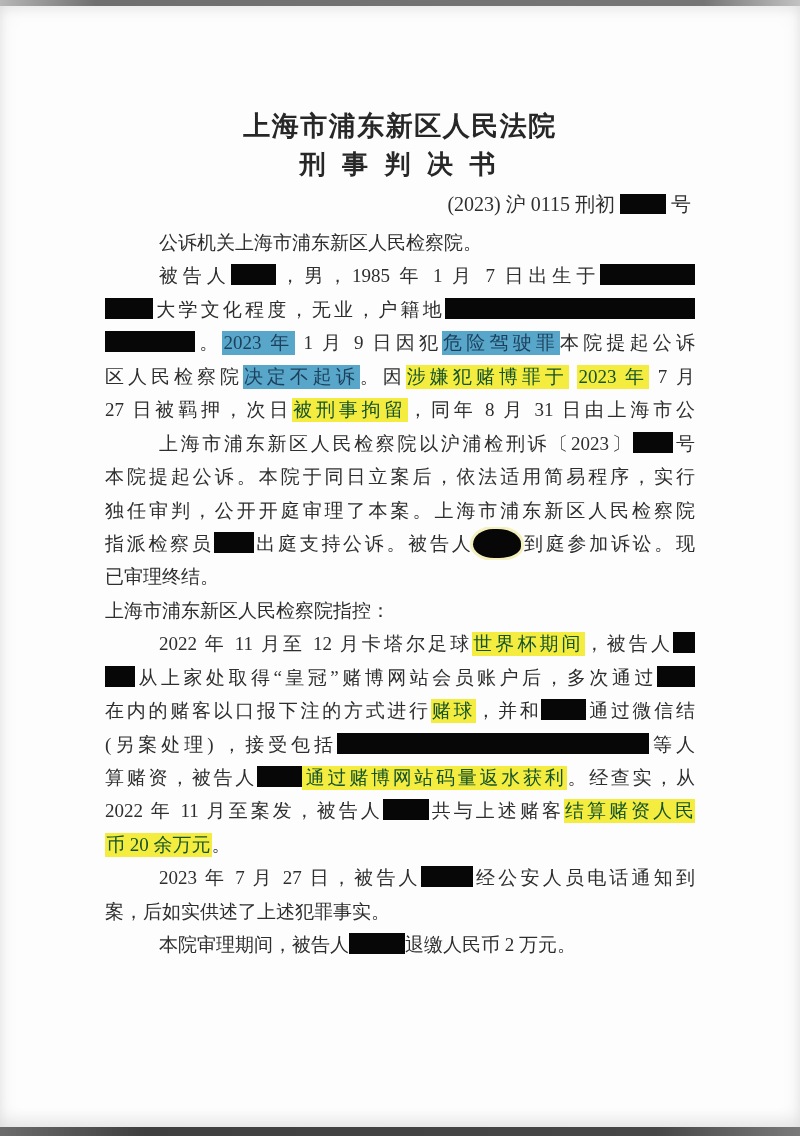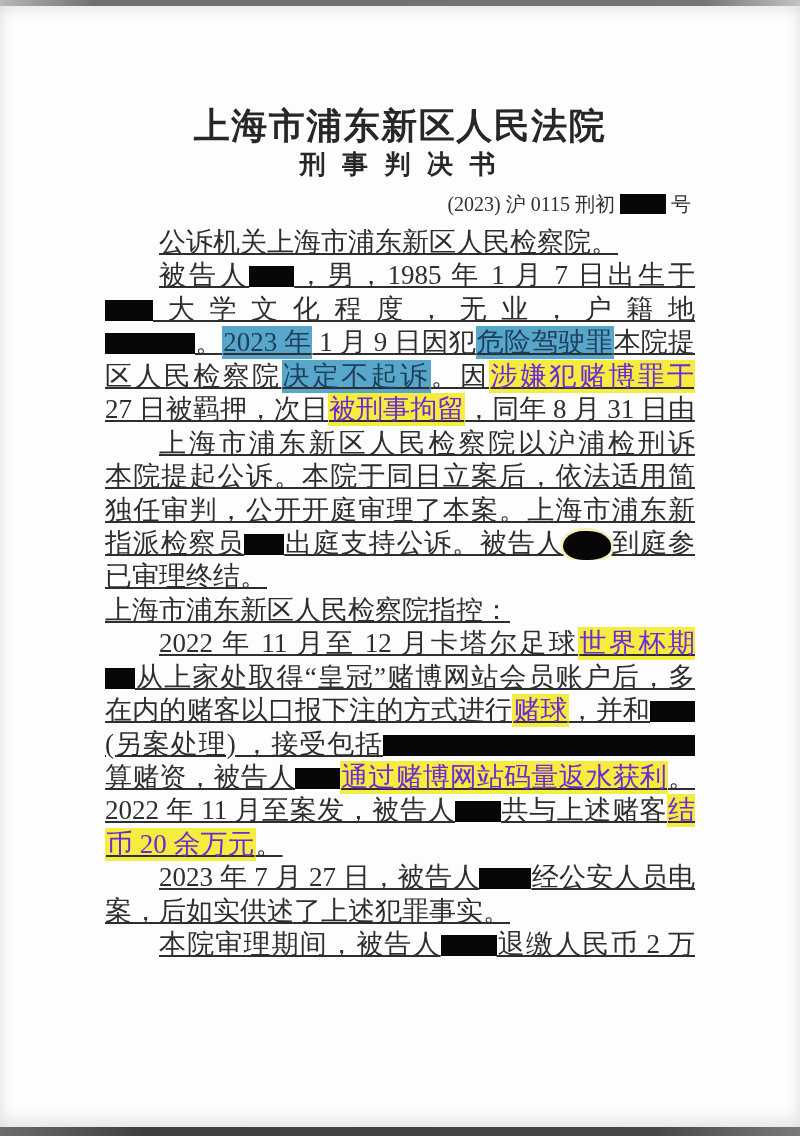--- a/index.html
+++ b/index.html
@@ -11,38 +11,38 @@
   }
   .photo-edge{position:absolute;left:0;right:0;}
   .photo-edge.top{top:0;height:6px;background:linear-gradient(90deg,#b7b7b7,#6f6f6f 12%,#757575 88%,#c2c2c2);}
   .photo-edge.bottom{bottom:0;height:9px;background:linear-gradient(90deg,#6c6c6c,#3f3f3f 18%,#474747 82%,#7a7a7a);}
   .sheet{
     position:absolute;top:6px;bottom:9px;left:0;right:0;
     background:#fdfdfd;
     box-shadow:inset 0 0 22px rgba(0,0,0,.055), inset 0 -9px 14px rgba(0,0,0,.06), inset 0 6px 8px rgba(0,0,0,.04);
   }
   .doc{position:absolute;top:0;left:0;right:0;padding:104px 105px 0 105px;}
-  .court{margin:0;font-size:36px;font-weight:bold;line-height:33px;text-align:center;letter-spacing:1.5px;color:#272727;}
+  .court{margin:0;font-size:27px;font-weight:bold;line-height:33px;text-align:center;letter-spacing:1.5px;color:#272727;}
   .doctype{margin:6px 0 0 0;font-size:26px;font-weight:bold;line-height:32px;text-align:center;letter-spacing:5px;color:#272727;}
   .caseline{margin-top:10px;font-size:20px;line-height:26px;text-align:right;padding-right:4px;}
-  .docbody{margin-top:9px;font-size:27px;text-decoration:underline;}
+  .docbody{margin-top:9px;font-size:19px;}
   .line{height:33.45px;line-height:33.45px;text-align:justify;overflow:hidden;}
   .line.fill{text-align-last:justify;}
   .line.indent{text-indent:54px;}
   .redact{
     display:inline-block;background:var(--redact,#070707);
     height:21px;vertical-align:-3px;
   }
   .redact.blob{
     height:29px;vertical-align:-8px;
     border-radius:46% 54% 50% 48% / 58% 55% 45% 52%;
     box-shadow:0 0 0 3px rgba(238,229,128,.5);
   }
   .hl{padding:1px 1px 2px 1px;}
-  .hl-yellow{background:var(--hl-yellow,#f4ec3e);color:#6d28d9;}
+  .hl-yellow{background:var(--hl-yellow,#f4ec3e);color:#14532d;}
   .hl-blue{background:var(--hl-blue,#58a7ca);color:#1c3f5a;}
 </style>
 </head>
 <body>
 
 <div class="photo-edge top"></div>
 <div class="sheet">
   <div class="doc">
     <h1 class="court">上海市浦东新区人民法院</h1>
     <h2 class="doctype">刑 事 判 决 书</h2>

